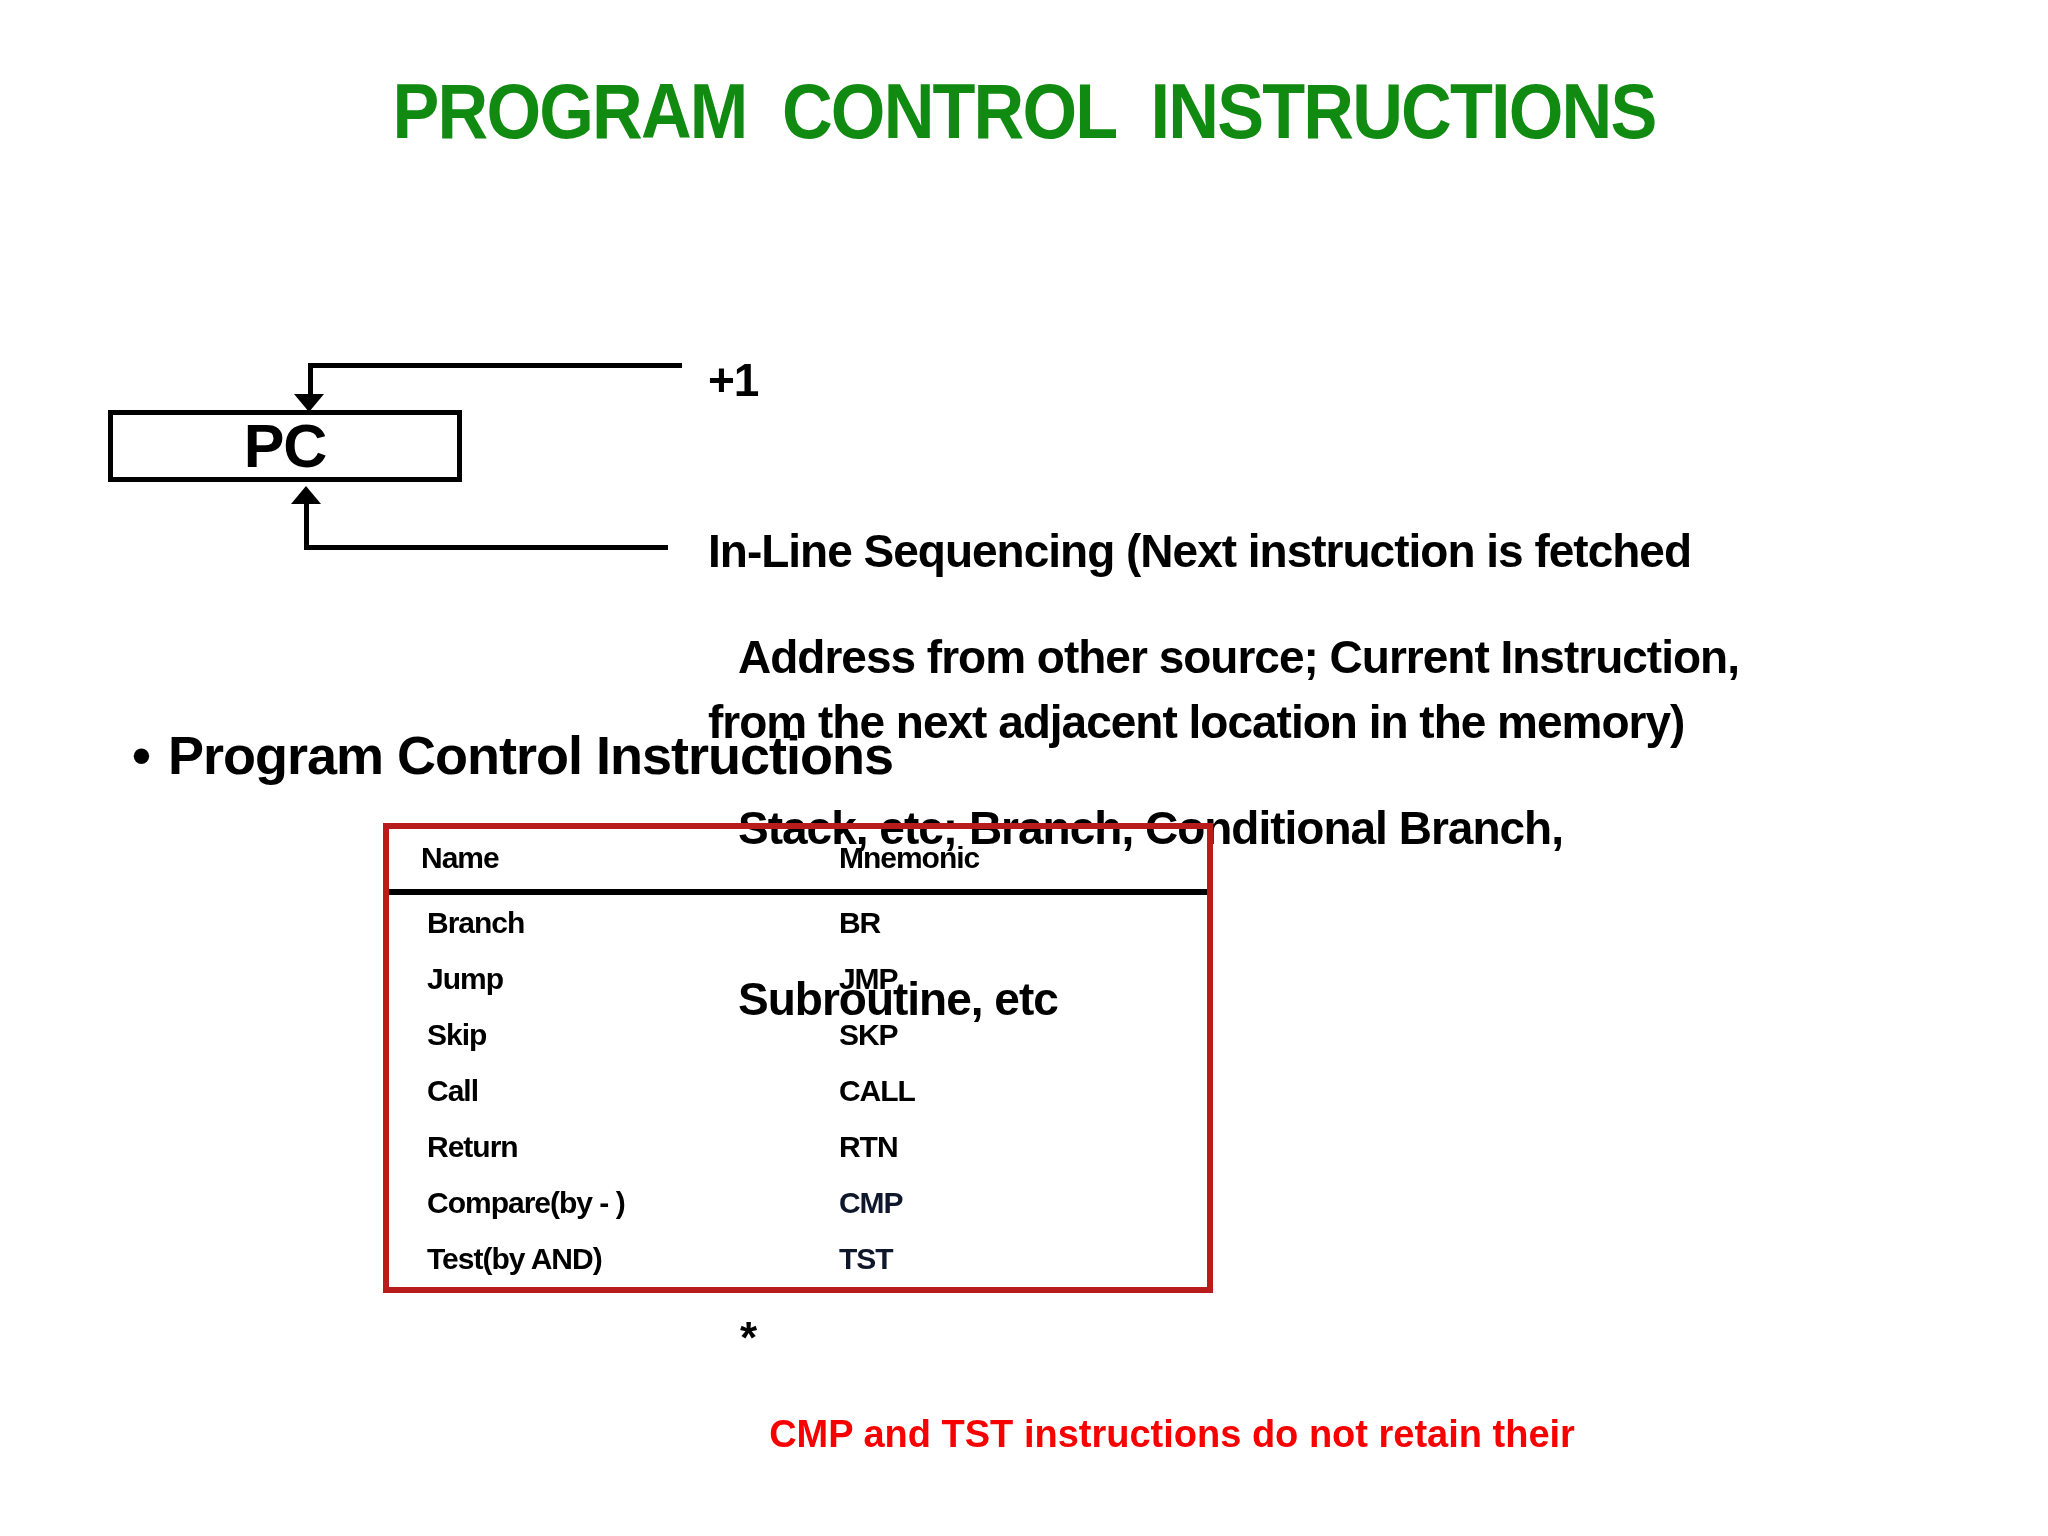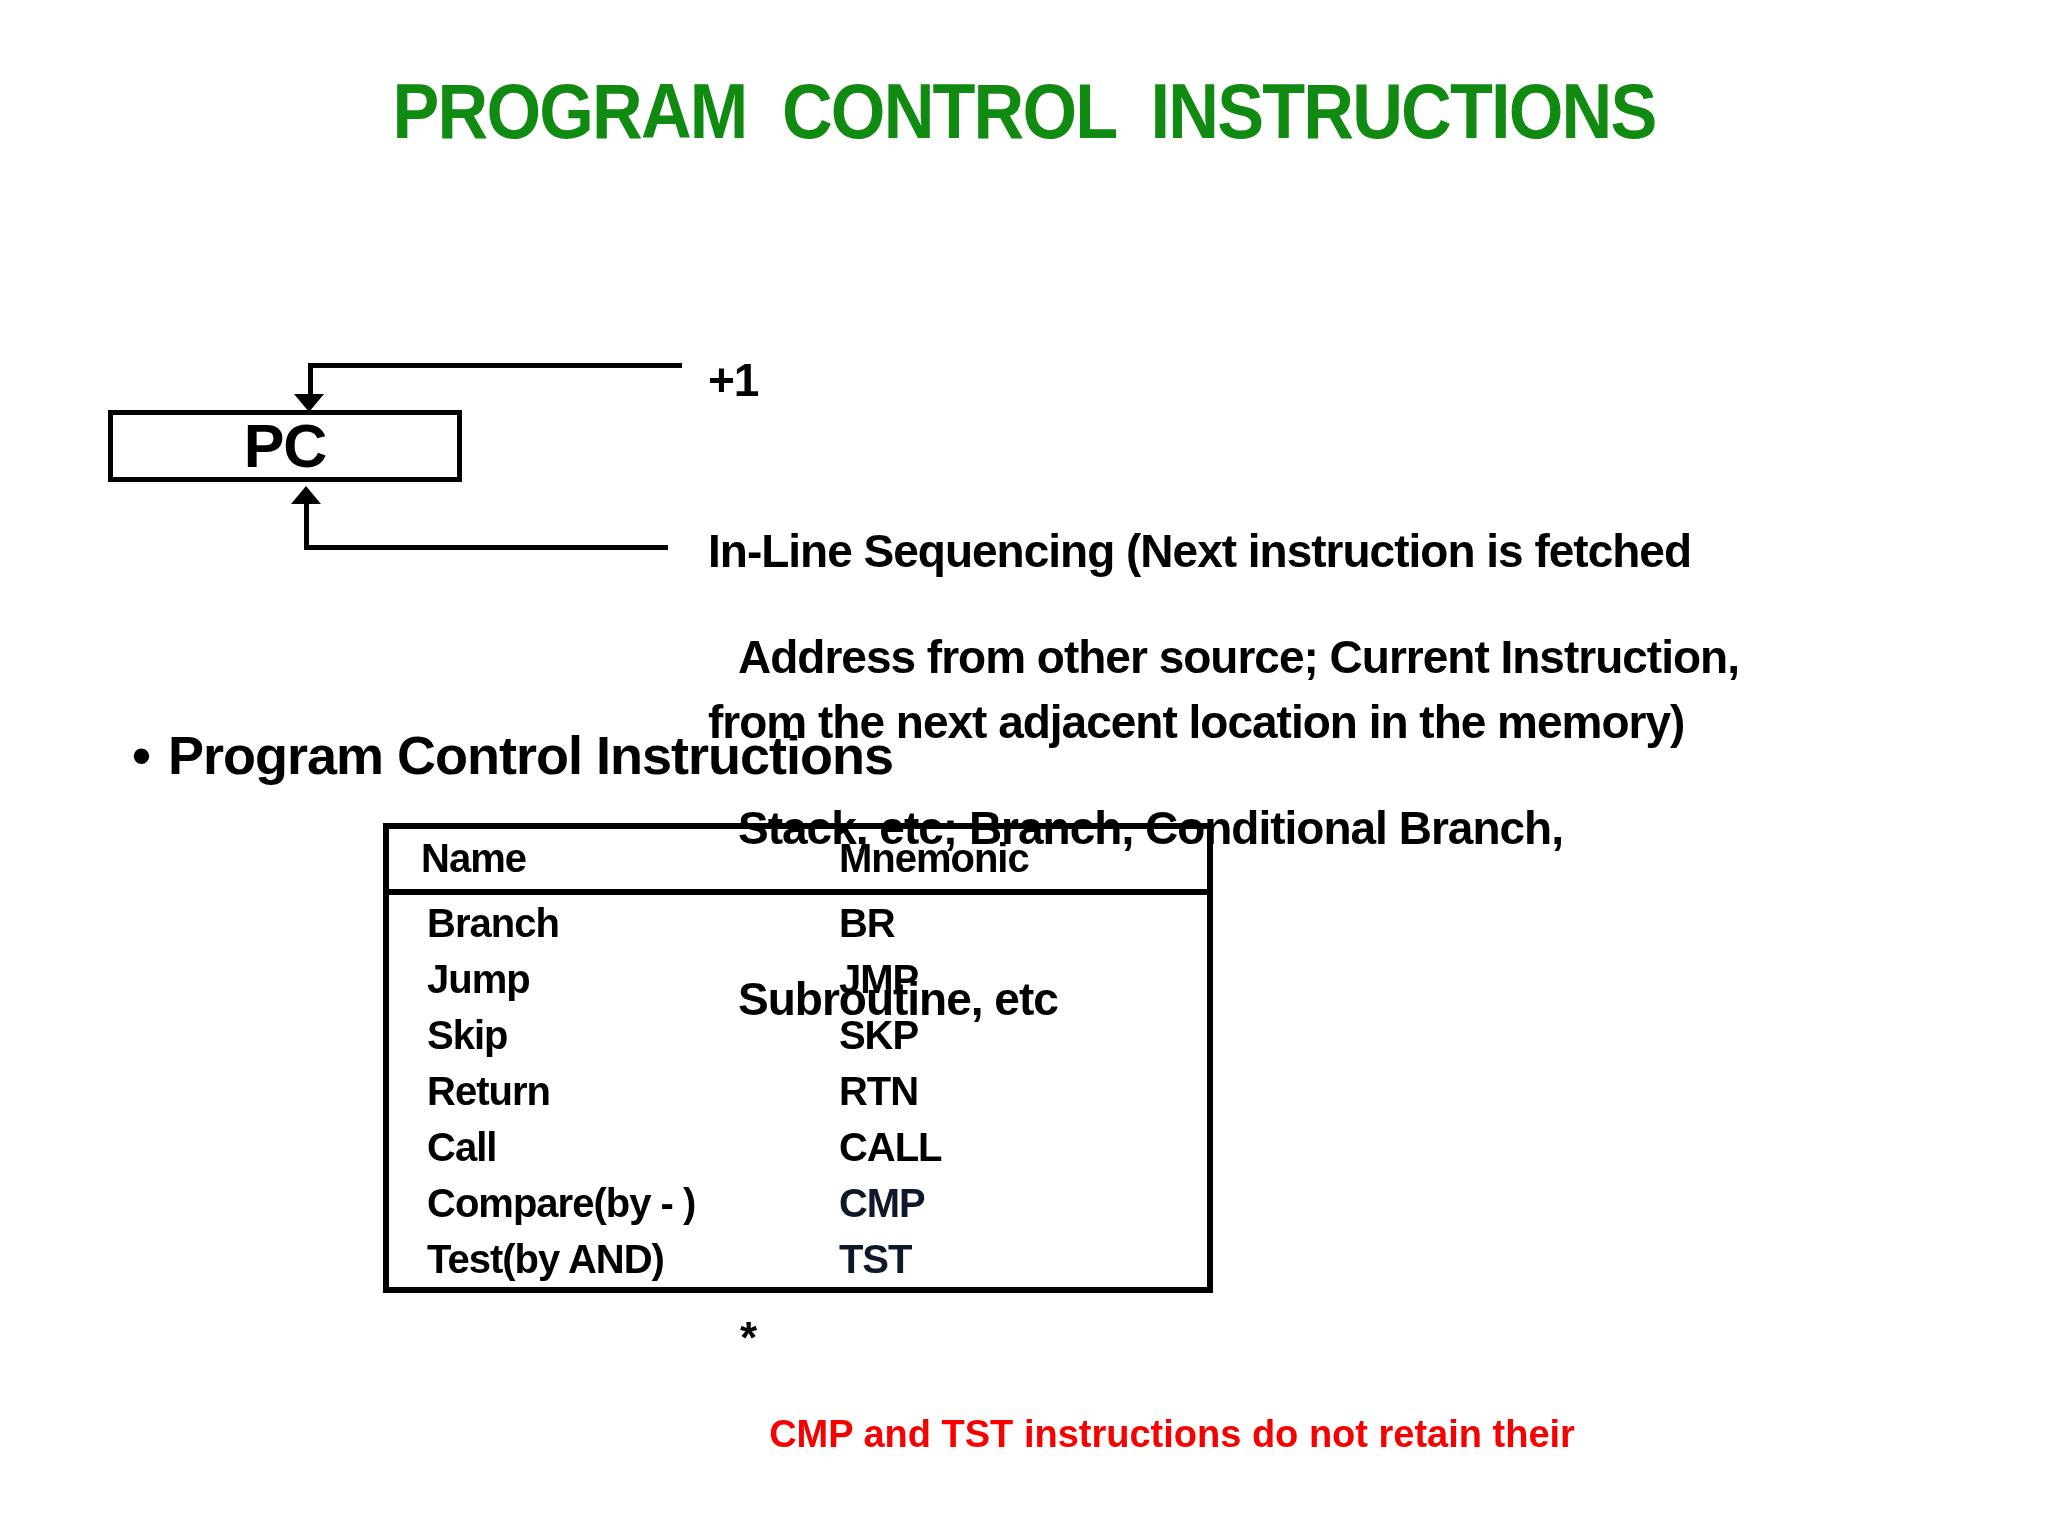--- a/index.html
+++ b/index.html
@@ -61,22 +61,22 @@
   #bullet-line {
     left: 132px; top: 724px;
     font-size: 54px; letter-spacing: -1px;
     display: flex; align-items: baseline;
   }
   #bullet-line .marker { margin-right: 18px; }
 
   
   #op-table {
     left: 383px; top: 823px; width: 830px; height: 470px;
-    border: 6px solid #000000; box-sizing: border-box;
-    font-size: 40px; letter-spacing: -1px;
+    border: 6px solid #b91c1c; box-sizing: border-box;
+    font-size: 30px; letter-spacing: -1px;
   }
   #op-table .hdr {
     display: flex; height: 60px; line-height: 58px;
     border-bottom: 6px solid #000;
   }
   #op-table .row { display: flex; height: 56px; line-height: 56px; }
   #op-table .c-name { width: 55%; padding-left: 38px; box-sizing: border-box; }
   #op-table .c-mn   { width: 45%; text-align: left; }
   #op-table .hdr .c-name { padding-left: 32px; }
   .red-text { color: #0f172a; }
@@ -140,26 +140,26 @@
     </div>
     <div class="row">
       <div class="c-name">Jump</div>
       <div class="c-mn">JMP</div>
     </div>
     <div class="row">
       <div class="c-name">Skip</div>
       <div class="c-mn">SKP</div>
     </div>
     <div class="row">
+      <div class="c-name">Call</div>
+      <div class="c-mn">CALL</div>
+    </div>
+    <div class="row">
       <div class="c-name">Return</div>
       <div class="c-mn">RTN</div>
-    </div>
-    <div class="row">
-      <div class="c-name">Call</div>
-      <div class="c-mn">CALL</div>
     </div>
     <div class="row">
       <div class="c-name">Compare(by - )</div>
       <div class="c-mn red-text">CMP</div>
     </div>
     <div class="row">
       <div class="c-name">Test(by AND)</div>
       <div class="c-mn red-text">TST</div>
     </div>
   </div>

